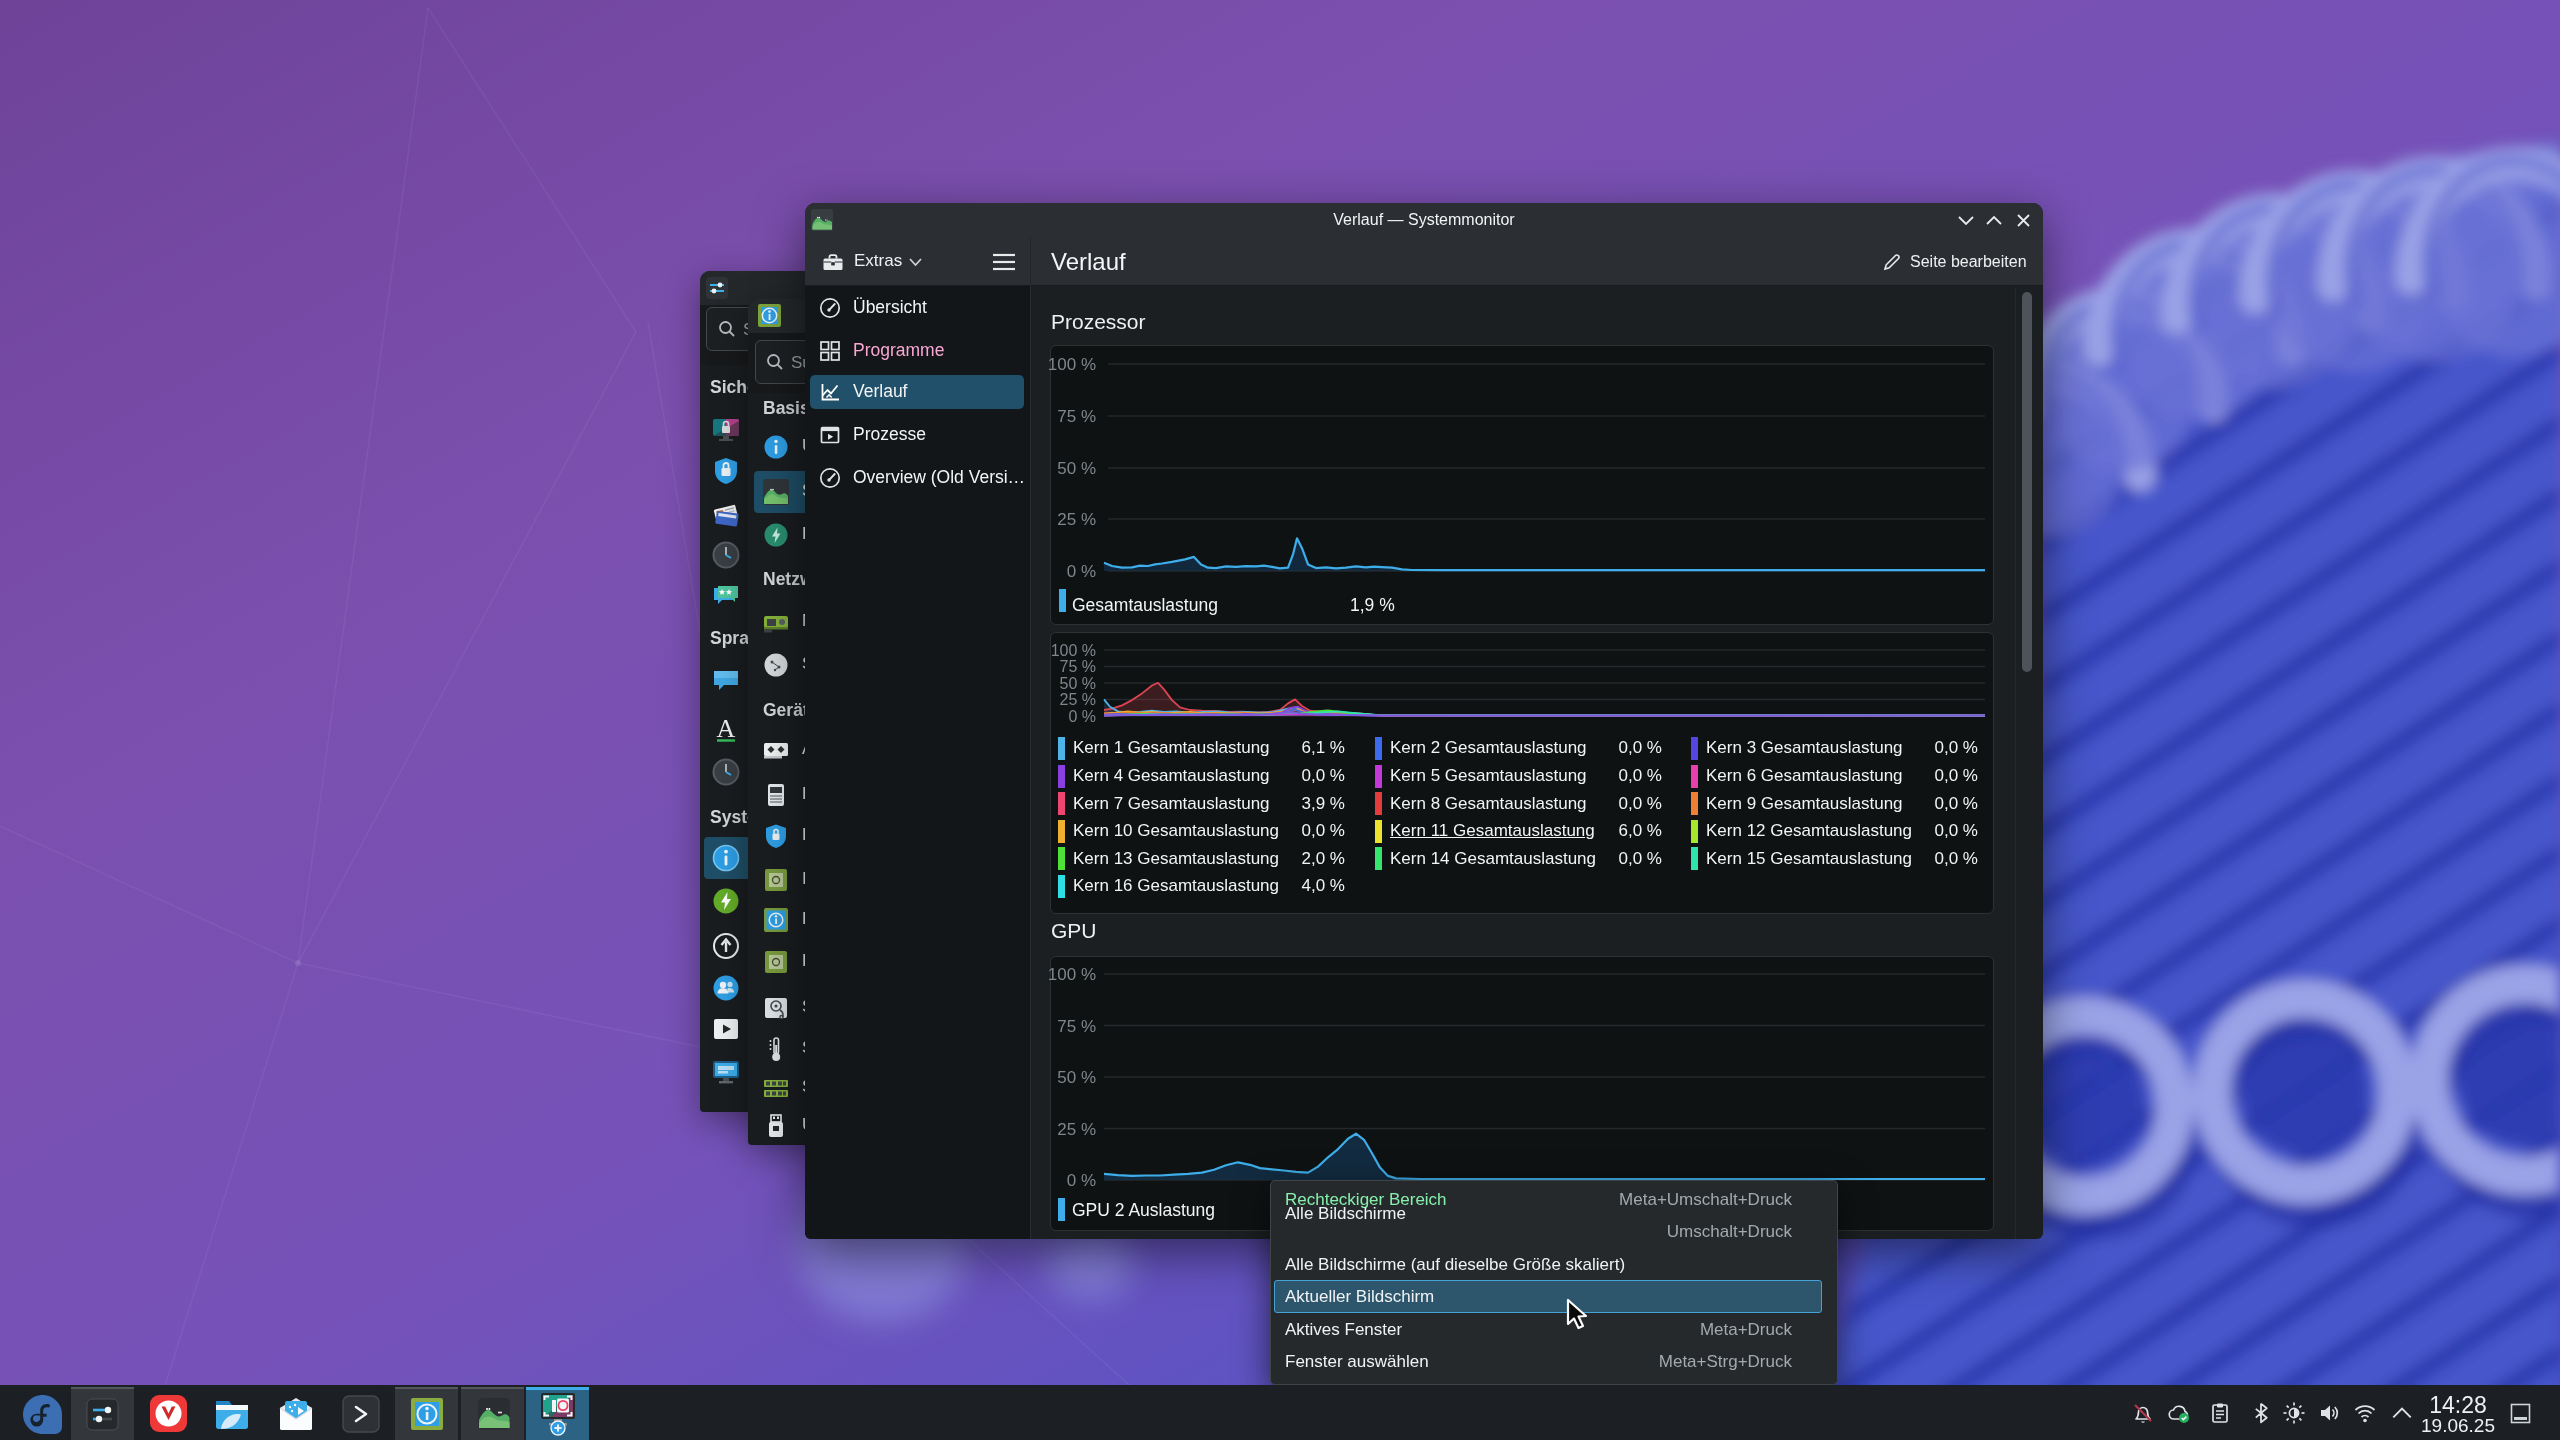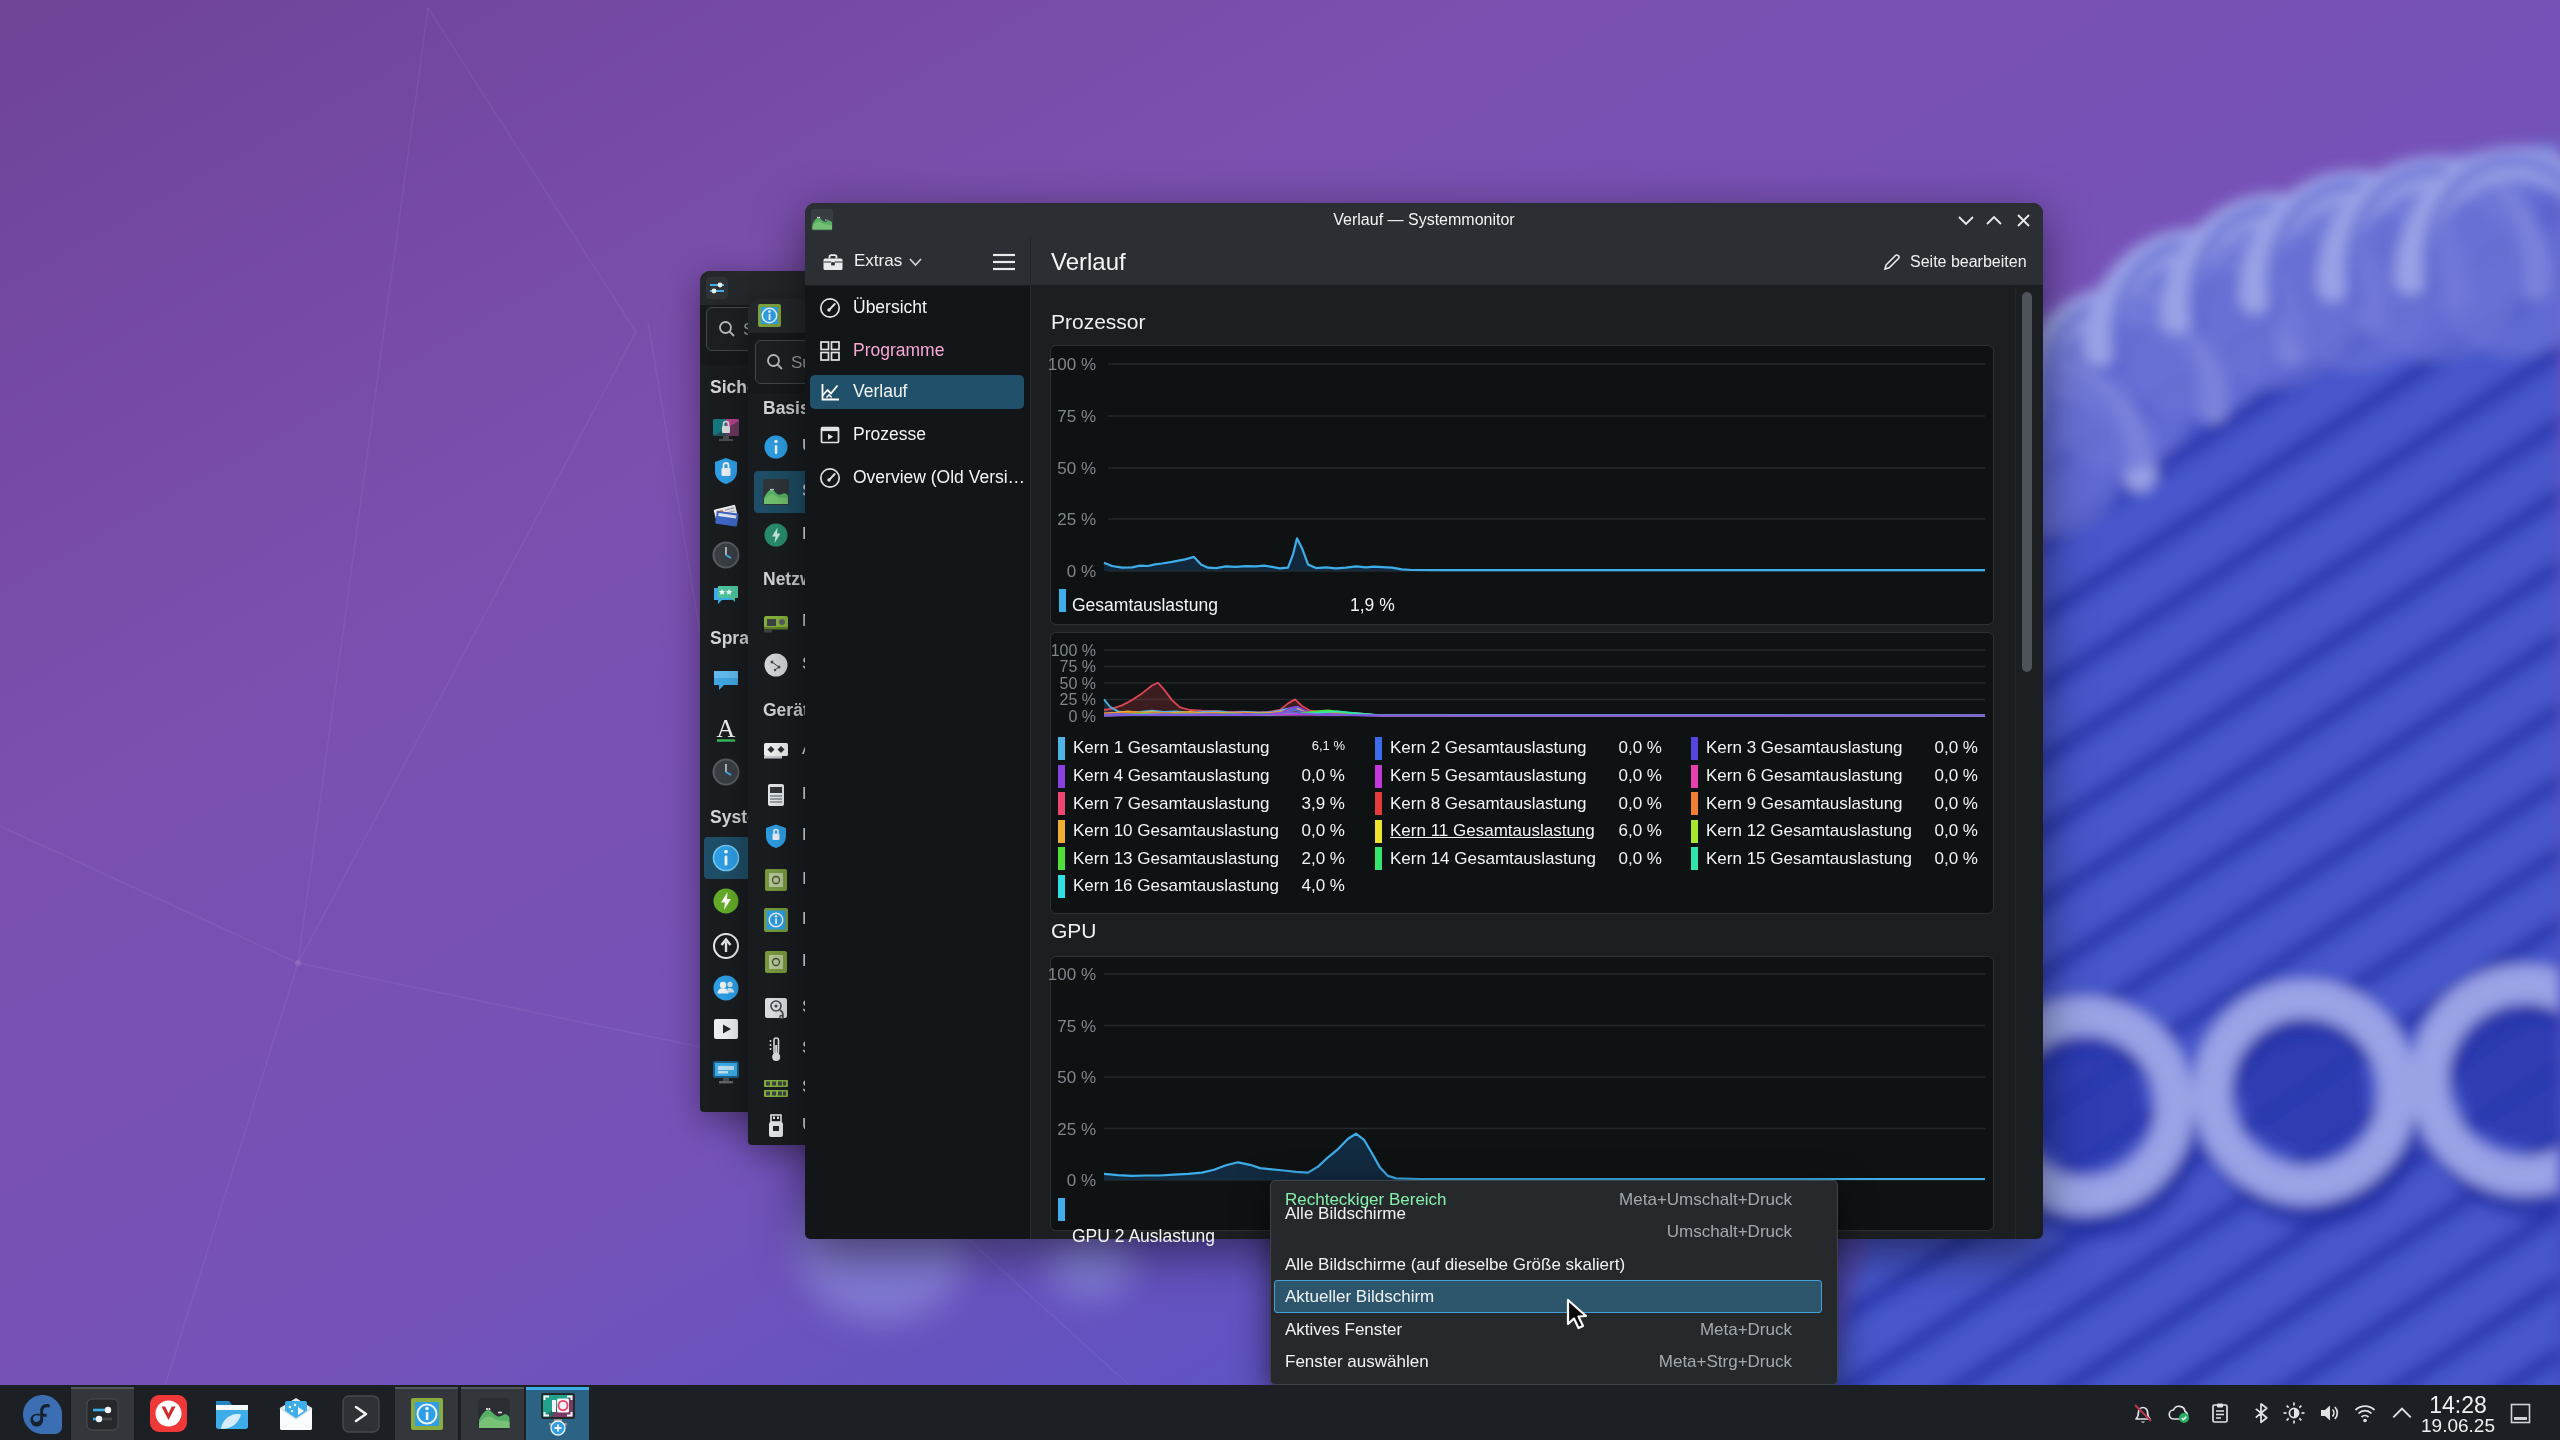--- a/index.html
+++ b/index.html
@@ -584,21 +584,21 @@
       <polyline points="1104.0,714.0 1118.0,713.3 1132.0,712.3 1146.0,713.3 1160.0,712.7 1174.0,713.7 1188.0,713.0 1202.0,714.0 1216.0,713.3 1230.0,713.7 1244.0,713.0 1258.0,714.0 1272.0,713.3 1286.0,711.4 1296.0,710.0 1308.0,712.7 1322.0,713.7 1336.0,713.3 1350.0,714.3 1364.0,714.7 1378.0,715.3 1390.0,715.6 1985.0,715.6" fill="none" stroke="#ef7f33" stroke-width="1.8" stroke-linejoin="round"></polyline>
       <polyline points="1104.0,714.7 1120.0,714.0 1136.0,714.3 1152.0,713.7 1168.0,714.3 1184.0,714.0 1200.0,714.7 1216.0,714.0 1232.0,714.3 1248.0,714.0 1264.0,714.5 1280.0,714.0 1290.0,708.0 1298.0,706.7 1308.0,712.0 1322.0,714.0 1336.0,714.3 1350.0,714.7 1364.0,715.0 1378.0,715.4 1985.0,715.4" fill="none" stroke="#8a3fe0" stroke-width="1.8" stroke-linejoin="round"></polyline>
       <polyline points="1104.0,715.0 1122.0,714.3 1140.0,714.7 1158.0,714.0 1176.0,714.7 1194.0,714.3 1212.0,714.8 1230.0,714.4 1248.0,714.7 1266.0,714.3 1284.0,713.3 1294.0,709.4 1304.0,712.7 1318.0,714.3 1332.0,714.7 1346.0,714.9 1360.0,715.2 1374.0,715.5 1985.0,715.5" fill="none" stroke="#3d6bec" stroke-width="1.8" stroke-linejoin="round"></polyline>
       <polyline points="1104.0,715.2 1124.0,714.7 1144.0,714.0 1164.0,714.7 1184.0,714.3 1204.0,714.9 1224.0,714.4 1244.0,714.8 1264.0,714.5 1284.0,714.0 1300.0,713.3 1316.0,711.4 1328.0,710.4 1340.0,712.0 1352.0,713.3 1366.0,714.3 1380.0,715.3 1985.0,715.5" fill="none" stroke="#4ee13a" stroke-width="1.8" stroke-linejoin="round"></polyline>
       <polyline points="1104.0,715.5 1126.0,714.9 1148.0,714.4 1170.0,714.9 1192.0,714.5 1214.0,715.1 1236.0,714.7 1258.0,715.1 1280.0,714.7 1302.0,714.0 1322.0,712.3 1338.0,711.4 1350.0,712.7 1364.0,714.0 1378.0,715.2 1985.0,715.6" fill="none" stroke="#30e4ad" stroke-width="1.8" stroke-linejoin="round"></polyline>
       <polyline points="1104.0,715.5 1130.0,715.1 1156.0,714.7 1182.0,715.1 1208.0,714.8 1234.0,715.2 1260.0,714.9 1286.0,714.4 1306.0,714.7 1330.0,714.9 1354.0,715.2 1378.0,715.6 1985.0,715.6" fill="none" stroke="#c238d8" stroke-width="1.8" stroke-linejoin="round"></polyline>
       <polyline points="1104.0,715.3 1135.0,714.8 1166.0,715.1 1197.0,714.7 1228.0,715.1 1259.0,714.8 1290.0,712.0 1300.0,713.3 1320.0,714.7 1350.0,715.0 1378.0,715.3 1985.0,715.3" fill="none" stroke="#7a5be0" stroke-width="1.8" stroke-linejoin="round"></polyline>
     </svg>
     <div style="position:absolute;left:1058px;top:736.5px;width:7px;height:23px;background:#4db5e8;"></div>
     <div style="position:absolute;left:1073px;top:738px;font-size:17px;color:#f2f4f5;font-weight:normal;white-space:nowrap;">Kern 1 Gesamtauslastung</div>
-    <div style="position:absolute;right:1215px;top:738px;font-size:13px;color:#f2f4f5;font-weight:normal;white-space:nowrap;">6,1&nbsp;%</div>
+    <div style="position:absolute;right:1215px;top:738px;font-size:17px;color:#f2f4f5;font-weight:normal;white-space:nowrap;">6,1&nbsp;%</div>
     <div style="position:absolute;left:1375px;top:736.5px;width:7px;height:23px;background:#3d6bec;"></div>
     <div style="position:absolute;left:1390px;top:738px;font-size:17px;color:#f2f4f5;font-weight:normal;white-space:nowrap;">Kern 2 Gesamtauslastung</div>
     <div style="position:absolute;right:898px;top:738px;font-size:17px;color:#f2f4f5;font-weight:normal;white-space:nowrap;">0,0&nbsp;%</div>
     <div style="position:absolute;left:1691px;top:736.5px;width:7px;height:23px;background:#5546e2;"></div>
     <div style="position:absolute;left:1706px;top:738px;font-size:17px;color:#f2f4f5;font-weight:normal;white-space:nowrap;">Kern 3 Gesamtauslastung</div>
     <div style="position:absolute;right:582px;top:738px;font-size:17px;color:#f2f4f5;font-weight:normal;white-space:nowrap;">0,0&nbsp;%</div>
     <div style="position:absolute;left:1058px;top:764.5px;width:7px;height:23px;background:#8a3fe0;"></div>
     <div style="position:absolute;left:1073px;top:766px;font-size:17px;color:#f2f4f5;font-weight:normal;white-space:nowrap;">Kern 4 Gesamtauslastung</div>
     <div style="position:absolute;right:1215px;top:766px;font-size:17px;color:#f2f4f5;font-weight:normal;white-space:nowrap;">0,0&nbsp;%</div>
     <div style="position:absolute;left:1375px;top:764.5px;width:7px;height:23px;background:#c238d8;"></div>
@@ -647,21 +647,21 @@
       <line x1="1104" y1="1077" x2="1985" y2="1077" stroke="#26292c" stroke-width="1.5"></line>
       <text x="1096" y="1083" fill="#7f868c" font-size="17" text-anchor="end" font-family="Liberation Sans,sans-serif">50 %</text>
       <line x1="1104" y1="1128.5" x2="1985" y2="1128.5" stroke="#26292c" stroke-width="1.5"></line>
       <text x="1096" y="1134.5" fill="#7f868c" font-size="17" text-anchor="end" font-family="Liberation Sans,sans-serif">25 %</text>
       <line x1="1104" y1="1180" x2="1985" y2="1180" stroke="#26292c" stroke-width="1.5"></line>
       <text x="1096" y="1186" fill="#7f868c" font-size="17" text-anchor="end" font-family="Liberation Sans,sans-serif">0 %</text>
       <path d="M 1104 1180 L 1104.0 1173.8 L 1118.0 1175.1 L 1132.0 1175.9 L 1146.0 1175.5 L 1160.0 1175.5 L 1174.0 1174.6 L 1188.0 1173.8 L 1202.0 1172.6 L 1214.0 1169.7 L 1226.0 1165.2 L 1238.0 1162.3 L 1250.0 1164.8 L 1260.0 1168.1 L 1272.0 1169.3 L 1284.0 1170.5 L 1296.0 1171.8 L 1308.0 1172.6 L 1318.0 1166.6 L 1328.0 1157.3 L 1338.0 1149.1 L 1348.0 1138.8 L 1356.0 1133.7 L 1364.0 1139.8 L 1372.0 1153.2 L 1380.0 1167.6 L 1388.0 1175.9 L 1396.0 1178.4 L 1420.0 1179.0 L 1985.0 1179.0 L 1985 1180 Z" fill="#133049" fill-opacity="0.85"></path>
       <polyline points="1104.0,1173.8 1118.0,1175.1 1132.0,1175.9 1146.0,1175.5 1160.0,1175.5 1174.0,1174.6 1188.0,1173.8 1202.0,1172.6 1214.0,1169.7 1226.0,1165.2 1238.0,1162.3 1250.0,1164.8 1260.0,1168.1 1272.0,1169.3 1284.0,1170.5 1296.0,1171.8 1308.0,1172.6 1318.0,1166.6 1328.0,1157.3 1338.0,1149.1 1348.0,1138.8 1356.0,1133.7 1364.0,1139.8 1372.0,1153.2 1380.0,1167.6 1388.0,1175.9 1396.0,1178.4 1420.0,1179.0 1985.0,1179.0" fill="none" stroke="#3daee9" stroke-width="2.2" stroke-linejoin="round"></polyline>
     </svg>
     <div style="position:absolute;left:1058px;top:1198px;width:7px;height:23px;background:#3daee9;"></div>
-    <div style="position:absolute;left:1072px;top:1200px;font-size:17.5px;color:#f2f4f5;font-weight:normal;white-space:nowrap;margin-top:26px;">GPU 2 Auslastung</div>
+    <div style="position:absolute;left:1072px;top:1200px;font-size:17.5px;color:#f2f4f5;font-weight:normal;white-space:nowrap;">GPU 2 Auslastung</div>
     <div style="position:absolute;left:2015px;top:287px;width:1px;height:952px;background:#26292c;"></div>
     <div style="position:absolute;left:2022px;top:292px;width:10px;height:380px;background:#4d5358;border-radius:5px;"></div>
     <div style="position:absolute;left:1270px;top:1180px;width:568px;height:205px;background:#26292c;border:1px solid #3f4448;border-radius:5px;box-shadow:0 10px 34px rgba(0,0,0,.6);"></div>
     <div style="position:absolute;left:1285px;top:1190px;font-size:17px;color:#86efac;font-weight:normal;white-space:nowrap;">Rechteckiger Bereich</div>
     <div style="position:absolute;right:768px;top:1190px;font-size:17px;color:#a2a9af;font-weight:normal;white-space:nowrap;">Meta+Umschalt+Druck</div>
     <div style="position:absolute;left:1285px;top:1204px;font-size:17px;color:#f0f2f3;font-weight:normal;white-space:nowrap;">Alle Bildschirme</div>
     <div style="position:absolute;right:768px;top:1222.4px;font-size:17px;color:#a2a9af;font-weight:normal;white-space:nowrap;">Umschalt+Druck</div>
     <div style="position:absolute;left:1285px;top:1254.8000000000002px;font-size:17px;color:#f0f2f3;font-weight:normal;white-space:nowrap;">Alle Bildschirme (auf dieselbe Größe skaliert)</div>
     <div style="position:absolute;left:1274px;top:1280.2000000000003px;width:548px;height:33px;background:#2d566d;border:1.5px solid #45a2d8;border-radius:3px;"></div>
     <div style="position:absolute;left:1285px;top:1287.2000000000003px;font-size:17px;color:#f0f2f3;font-weight:normal;white-space:nowrap;">Aktueller Bildschirm</div>

